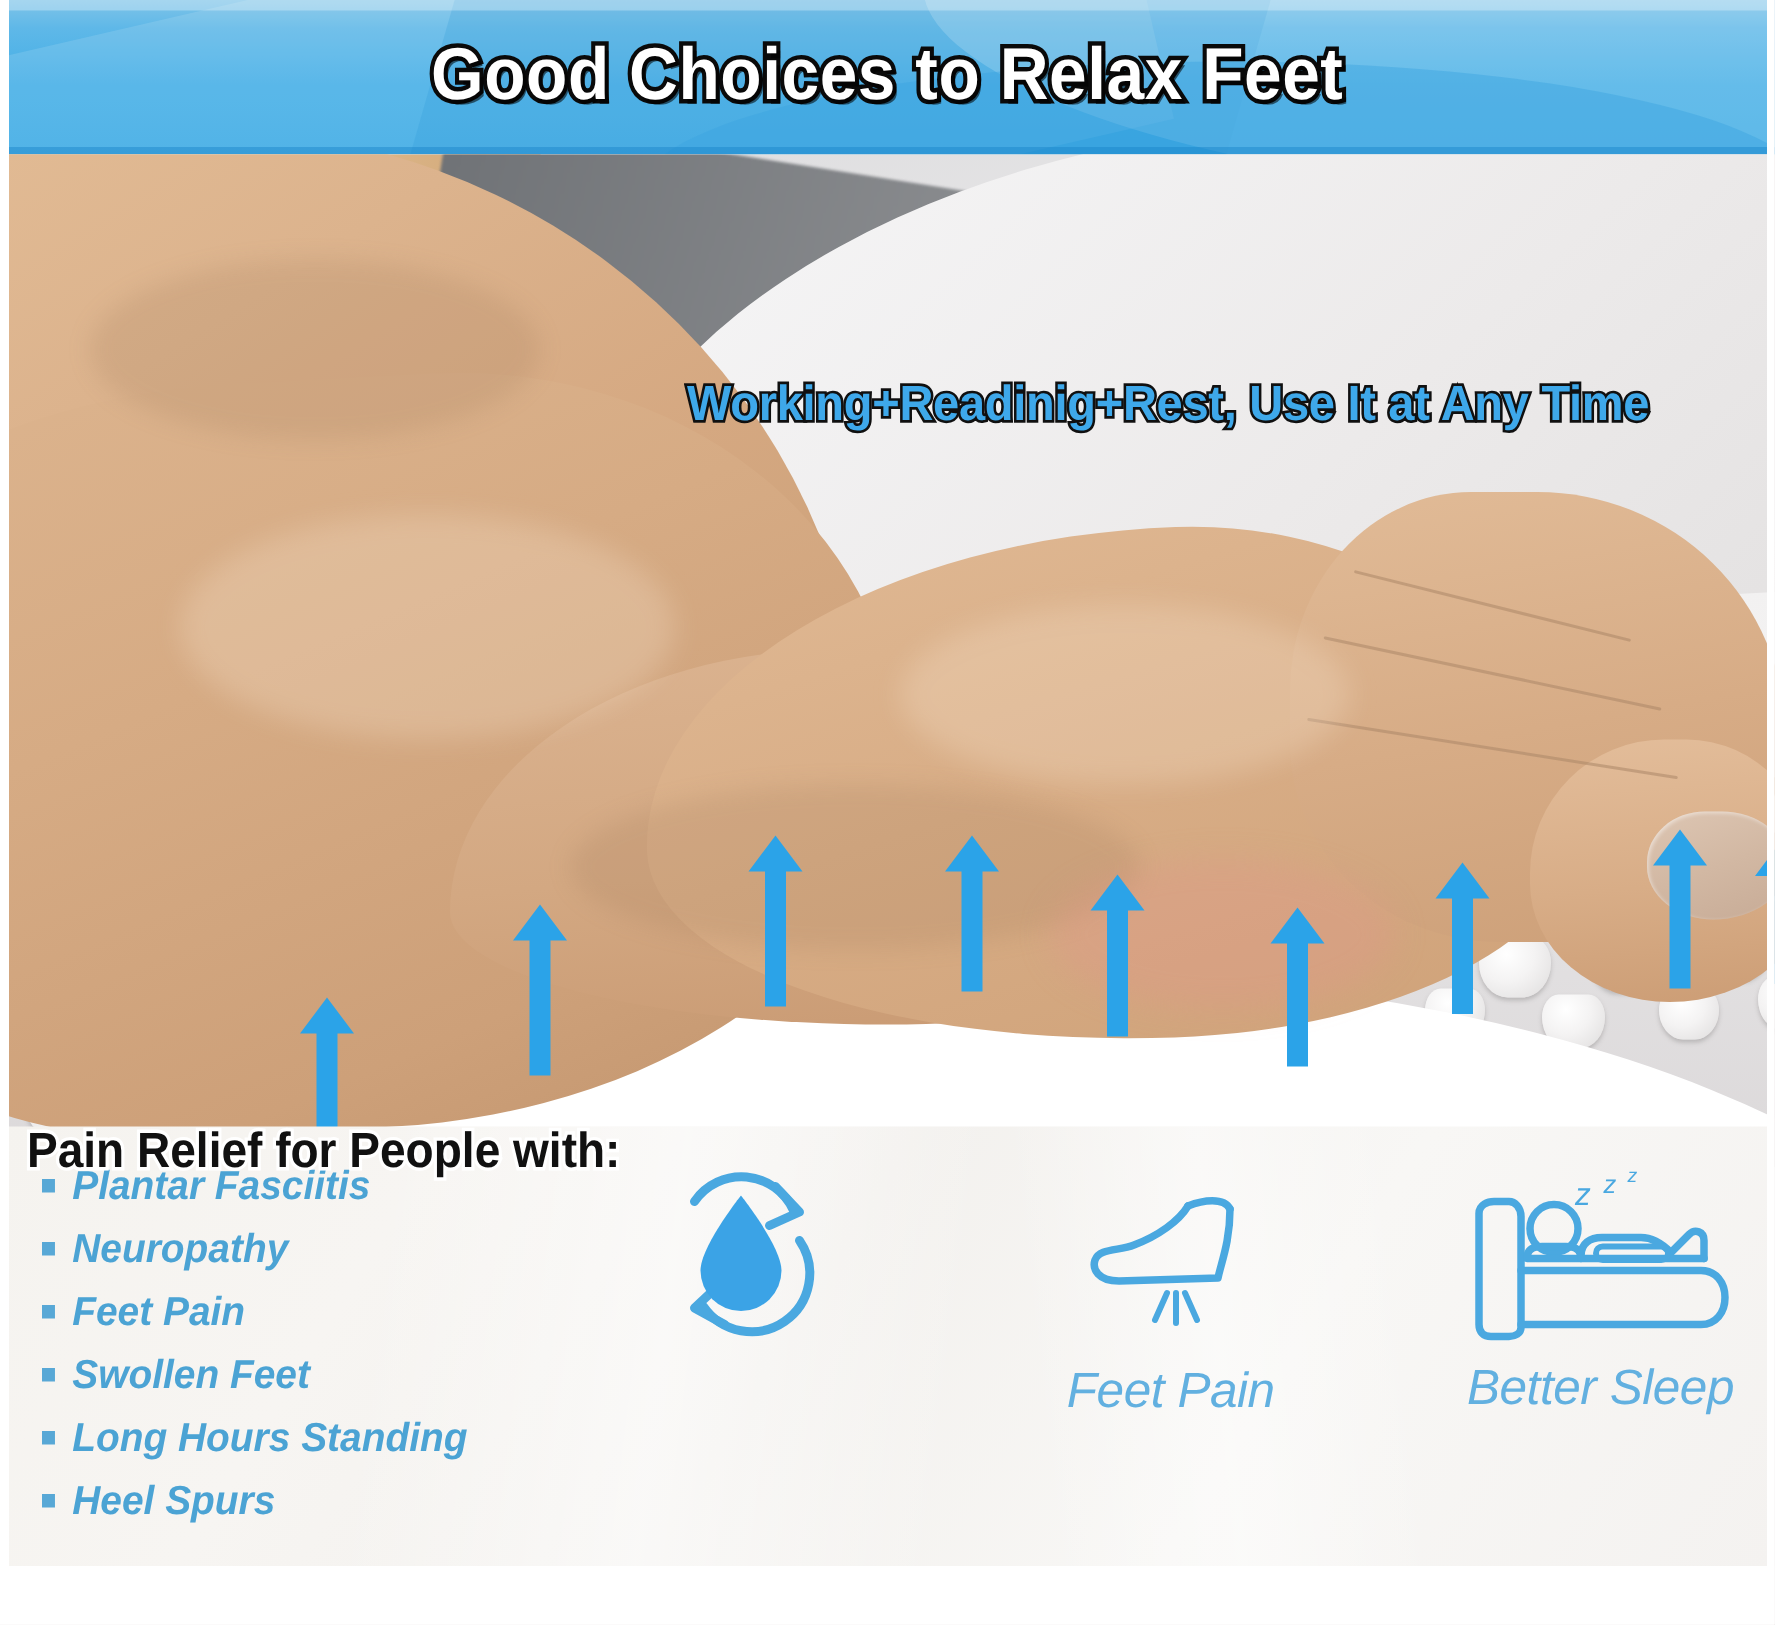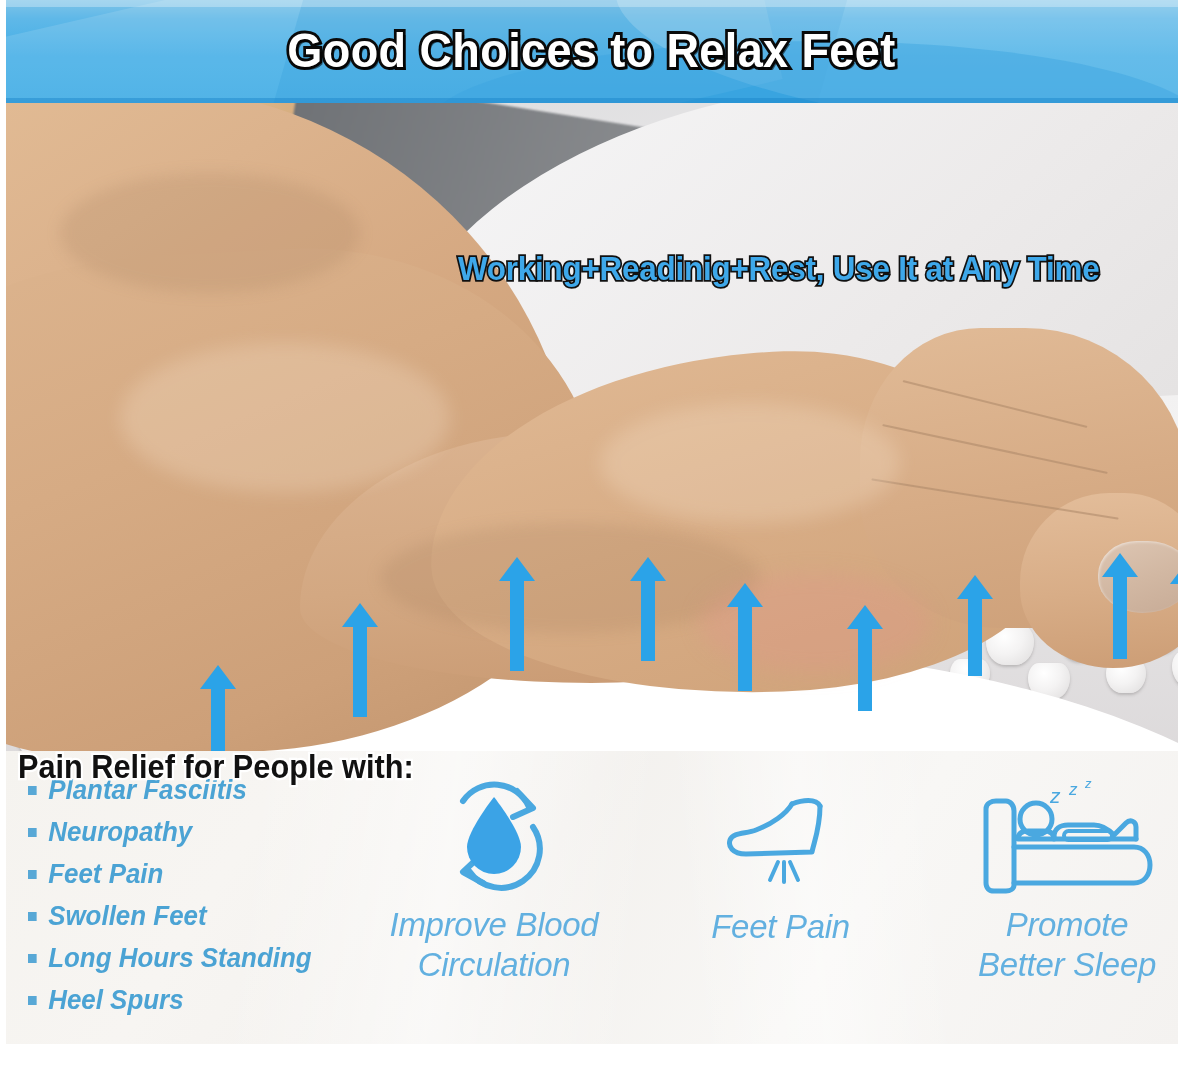--- a/index.html
+++ b/index.html
@@ -427,24 +427,20 @@
       <div class="benefit b-blood">
         <div class="ic">
           <svg width="130" height="122" viewBox="0 0 130 122" aria-hidden="true">
             <path d="M34 24 A38 38 0 0 1 100 30" fill="none" stroke="#4aa8e0" stroke-width="6" stroke-linecap="round"></path>
             <path d="M88 14 L104 31 L84 40" fill="none" stroke="#4aa8e0" stroke-width="6" stroke-linecap="round" stroke-linejoin="round"></path>
             <path d="M104 50 A38 38 0 0 1 40 94" fill="none" stroke="#4aa8e0" stroke-width="6" stroke-linecap="round"></path>
             <path d="M50 80 L34 95 L54 106" fill="none" stroke="#4aa8e0" stroke-width="6" stroke-linecap="round" stroke-linejoin="round"></path>
             <path d="M65 20 C65 20 92 54 92 70 A27 27 0 0 1 38 70 C38 54 65 20 65 20 Z" fill="#3ba3e6"></path>
           </svg>
         </div>
-        <div class="cap">
-          <div>Improve Blood</div>
-          <div>Circulation</div>
-        </div>
       </div>
 
       <div class="benefit b-pain">
         <div class="ic">
           <svg width="130" height="104" viewBox="0 0 130 104" aria-hidden="true">
             <path d="M104 12 C104 34 98 48 96 58 L30 60 C16 60 12 52 14 46 C17 38 30 40 40 36 C56 30 70 20 76 10" fill="none" stroke="#4aa8e0" stroke-width="5" stroke-linecap="round" stroke-linejoin="round"></path>
             <path d="M76 10 C86 6 100 4 104 12" fill="none" stroke="#4aa8e0" stroke-width="5" stroke-linecap="round"></path>
             <path d="M62 68 L54 86" stroke="#4aa8e0" stroke-width="4" stroke-linecap="round"></path>
             <path d="M68 68 L68 88" stroke="#4aa8e0" stroke-width="4" stroke-linecap="round"></path>
             <path d="M74 68 L82 86" stroke="#4aa8e0" stroke-width="4" stroke-linecap="round"></path>
@@ -464,21 +460,20 @@
             <path d="M10 34 C10 28 16 26 20 26 L30 26 C34 26 38 30 38 36 L38 110 C38 114 34 116 30 116 L18 116 C13 116 10 113 10 108 Z" fill="none" stroke="#4aa8e0" stroke-width="5" stroke-linejoin="round"></path>
             <path d="M38 72 L158 72 C168 72 174 80 174 90 C174 100 168 108 158 108 L38 108" fill="none" stroke="#4aa8e0" stroke-width="5" stroke-linejoin="round" stroke-linecap="round"></path>
             <circle cx="60" cy="44" r="16" fill="none" stroke="#4aa8e0" stroke-width="5"></circle>
             <path d="M42 64 C42 58 46 56 52 56 L68 56 C74 56 78 58 78 64 Z" fill="none" stroke="#4aa8e0" stroke-width="5" stroke-linejoin="round"></path>
             <path d="M78 62 C78 54 84 50 92 50 L118 50 C126 50 132 54 138 60 L150 48 C154 44 160 46 160 52 L160 64" fill="none" stroke="#4aa8e0" stroke-width="5" stroke-linejoin="round" stroke-linecap="round"></path>
             <path d="M78 64 L160 64" stroke="#4aa8e0" stroke-width="5" stroke-linecap="round"></path>
             <rect x="88" y="56" width="48" height="9" rx="4.5" fill="none" stroke="#4aa8e0" stroke-width="4"></rect>
           </svg>
         </div>
         <div class="cap">
-          <div>Promote</div>
           <div>Better Sleep</div>
         </div>
       </div>
 
     </div>
   </div>
 
   <div class="border-l"></div>
   <div class="border-r"></div>
 </div>

